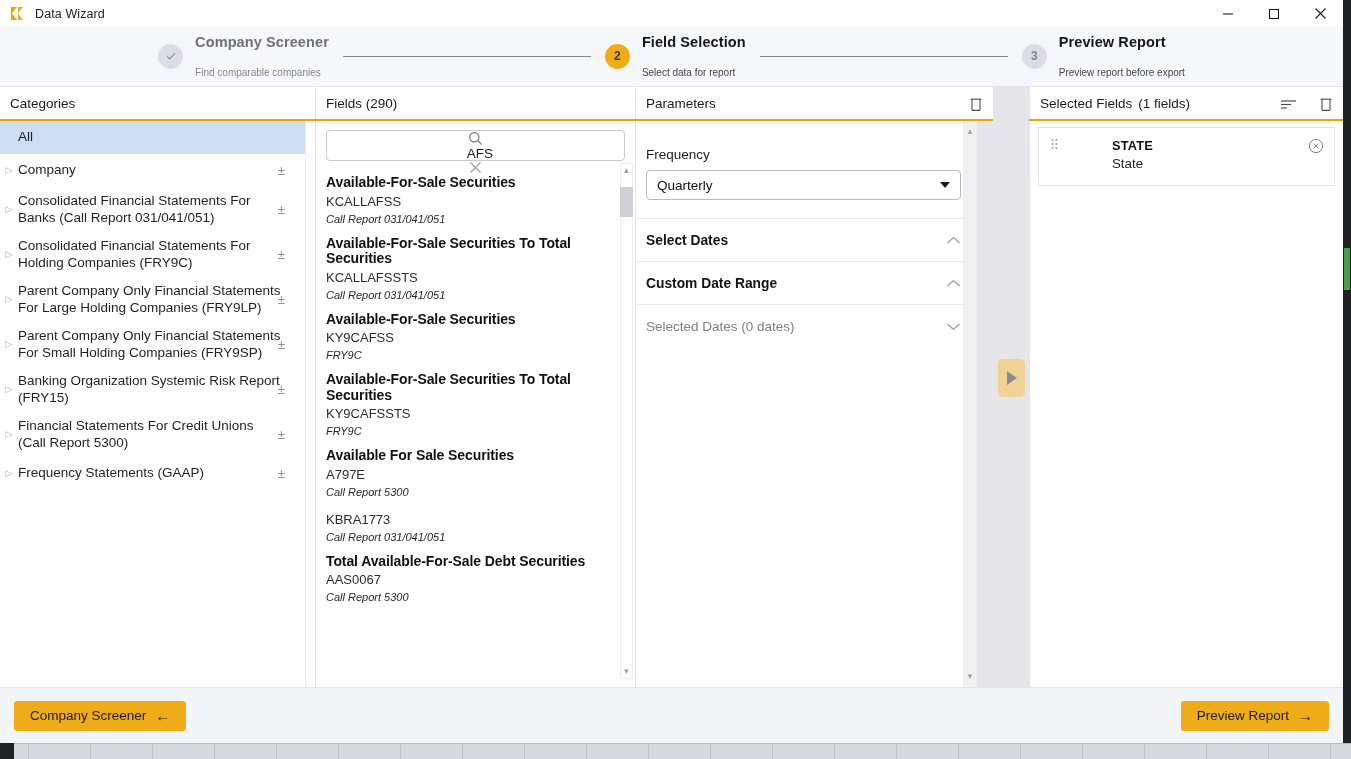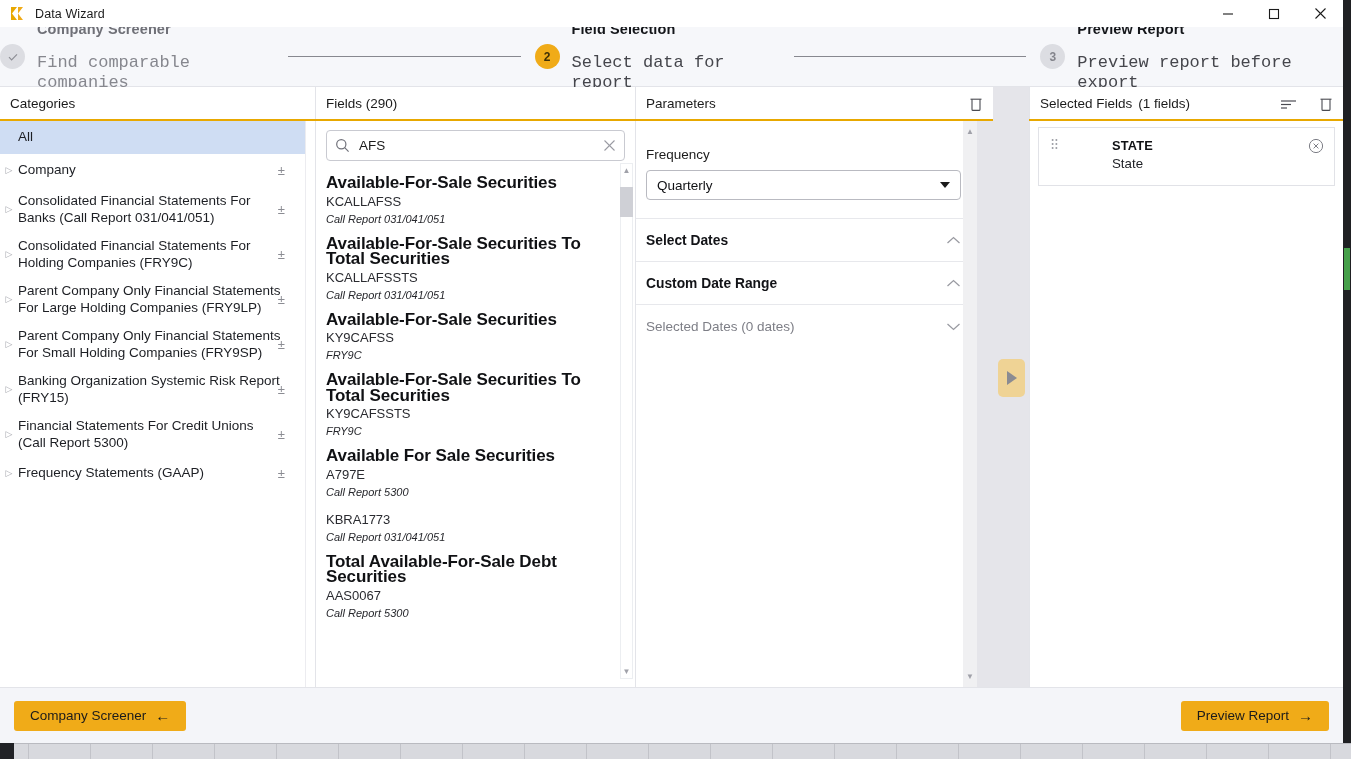--- a/index.html
+++ b/index.html
@@ -91,21 +91,21 @@
   .step-circle.active { background: #f0ab18; color: #3f3006; }
   .step-circle.todo { background: #dcdde2; color: #83848b; }
   .step-circle .chk { width: 12px; height: 12px; }
   .step-labels { margin-left: 12px; line-height: 1.15; }
   .step-title {
     font-size: 14.5px; font-weight: bold; letter-spacing: .1px;
   }
   .step-title.done   { color: #6f7077; }
   .step-title.active { color: #14161a; }
   .step-title.todo   { color: #14161a; }
-  .step-sub { font-size: 17px; margin-top: 16px; font-family: Liberation Mono, monospace; }
+  .step-sub { font-size: 10px; margin-top: 16px; }
   .step-sub.done   { color: #86878e; }
   .step-sub.active { color: #45464c; }
   .step-sub.todo   { color: #45464c; }
   .step-connector {
     width: 248px; height: 1px; background: #87888f;
     margin: 0 14px;
   }
 
   
   .panels { position: relative; height: 600px; background: #ffffff; }
@@ -173,37 +173,38 @@
     width: 320px; height: 566px;
     border-right: 1px solid #e3e4e9;
     background: #ffffff;
     position: relative; overflow: hidden;
   }
   .search-wrap { padding: 9px 10px 6px 10px; }
   .search-box {
     height: 31px; border: 1px solid #c9cad1; border-radius: 4px;
     display: flex; align-items: center; background: #fff;
     padding: 0 8px;
+    flex-direction: column;
   }
   .search-box .mag { color: #70717a; display: flex; flex: none; }
   .search-val {
     flex: 1; margin-left: 9px;
     font-size: 13.5px; color: #1b1b1b;
   }
   .search-clear { color: #9a9ba3; flex: none; display: flex; }
 
   .fields-list {
     position: relative;
     height: 500px;
     padding: 4px 18px 0 10px;
     overflow: hidden;
   }
   .field-item { padding: 4px 0 5px 0; }
   .field-name {
-    font-size: 17px; font-weight: bold; color: #101114;
+    font-size: 14px; font-weight: bold; color: #101114;
     line-height: 15.5px; letter-spacing: -.1px;
   }
   .field-code {
     font-size: 13px; color: #2a2b30; margin-top: 3px; line-height: 15px;
   }
   .field-src {
     font-size: 11px; color: #26272c; font-style: italic;
     margin-top: 3px; line-height: 15px;
   }
   .fields-scrollbar {

